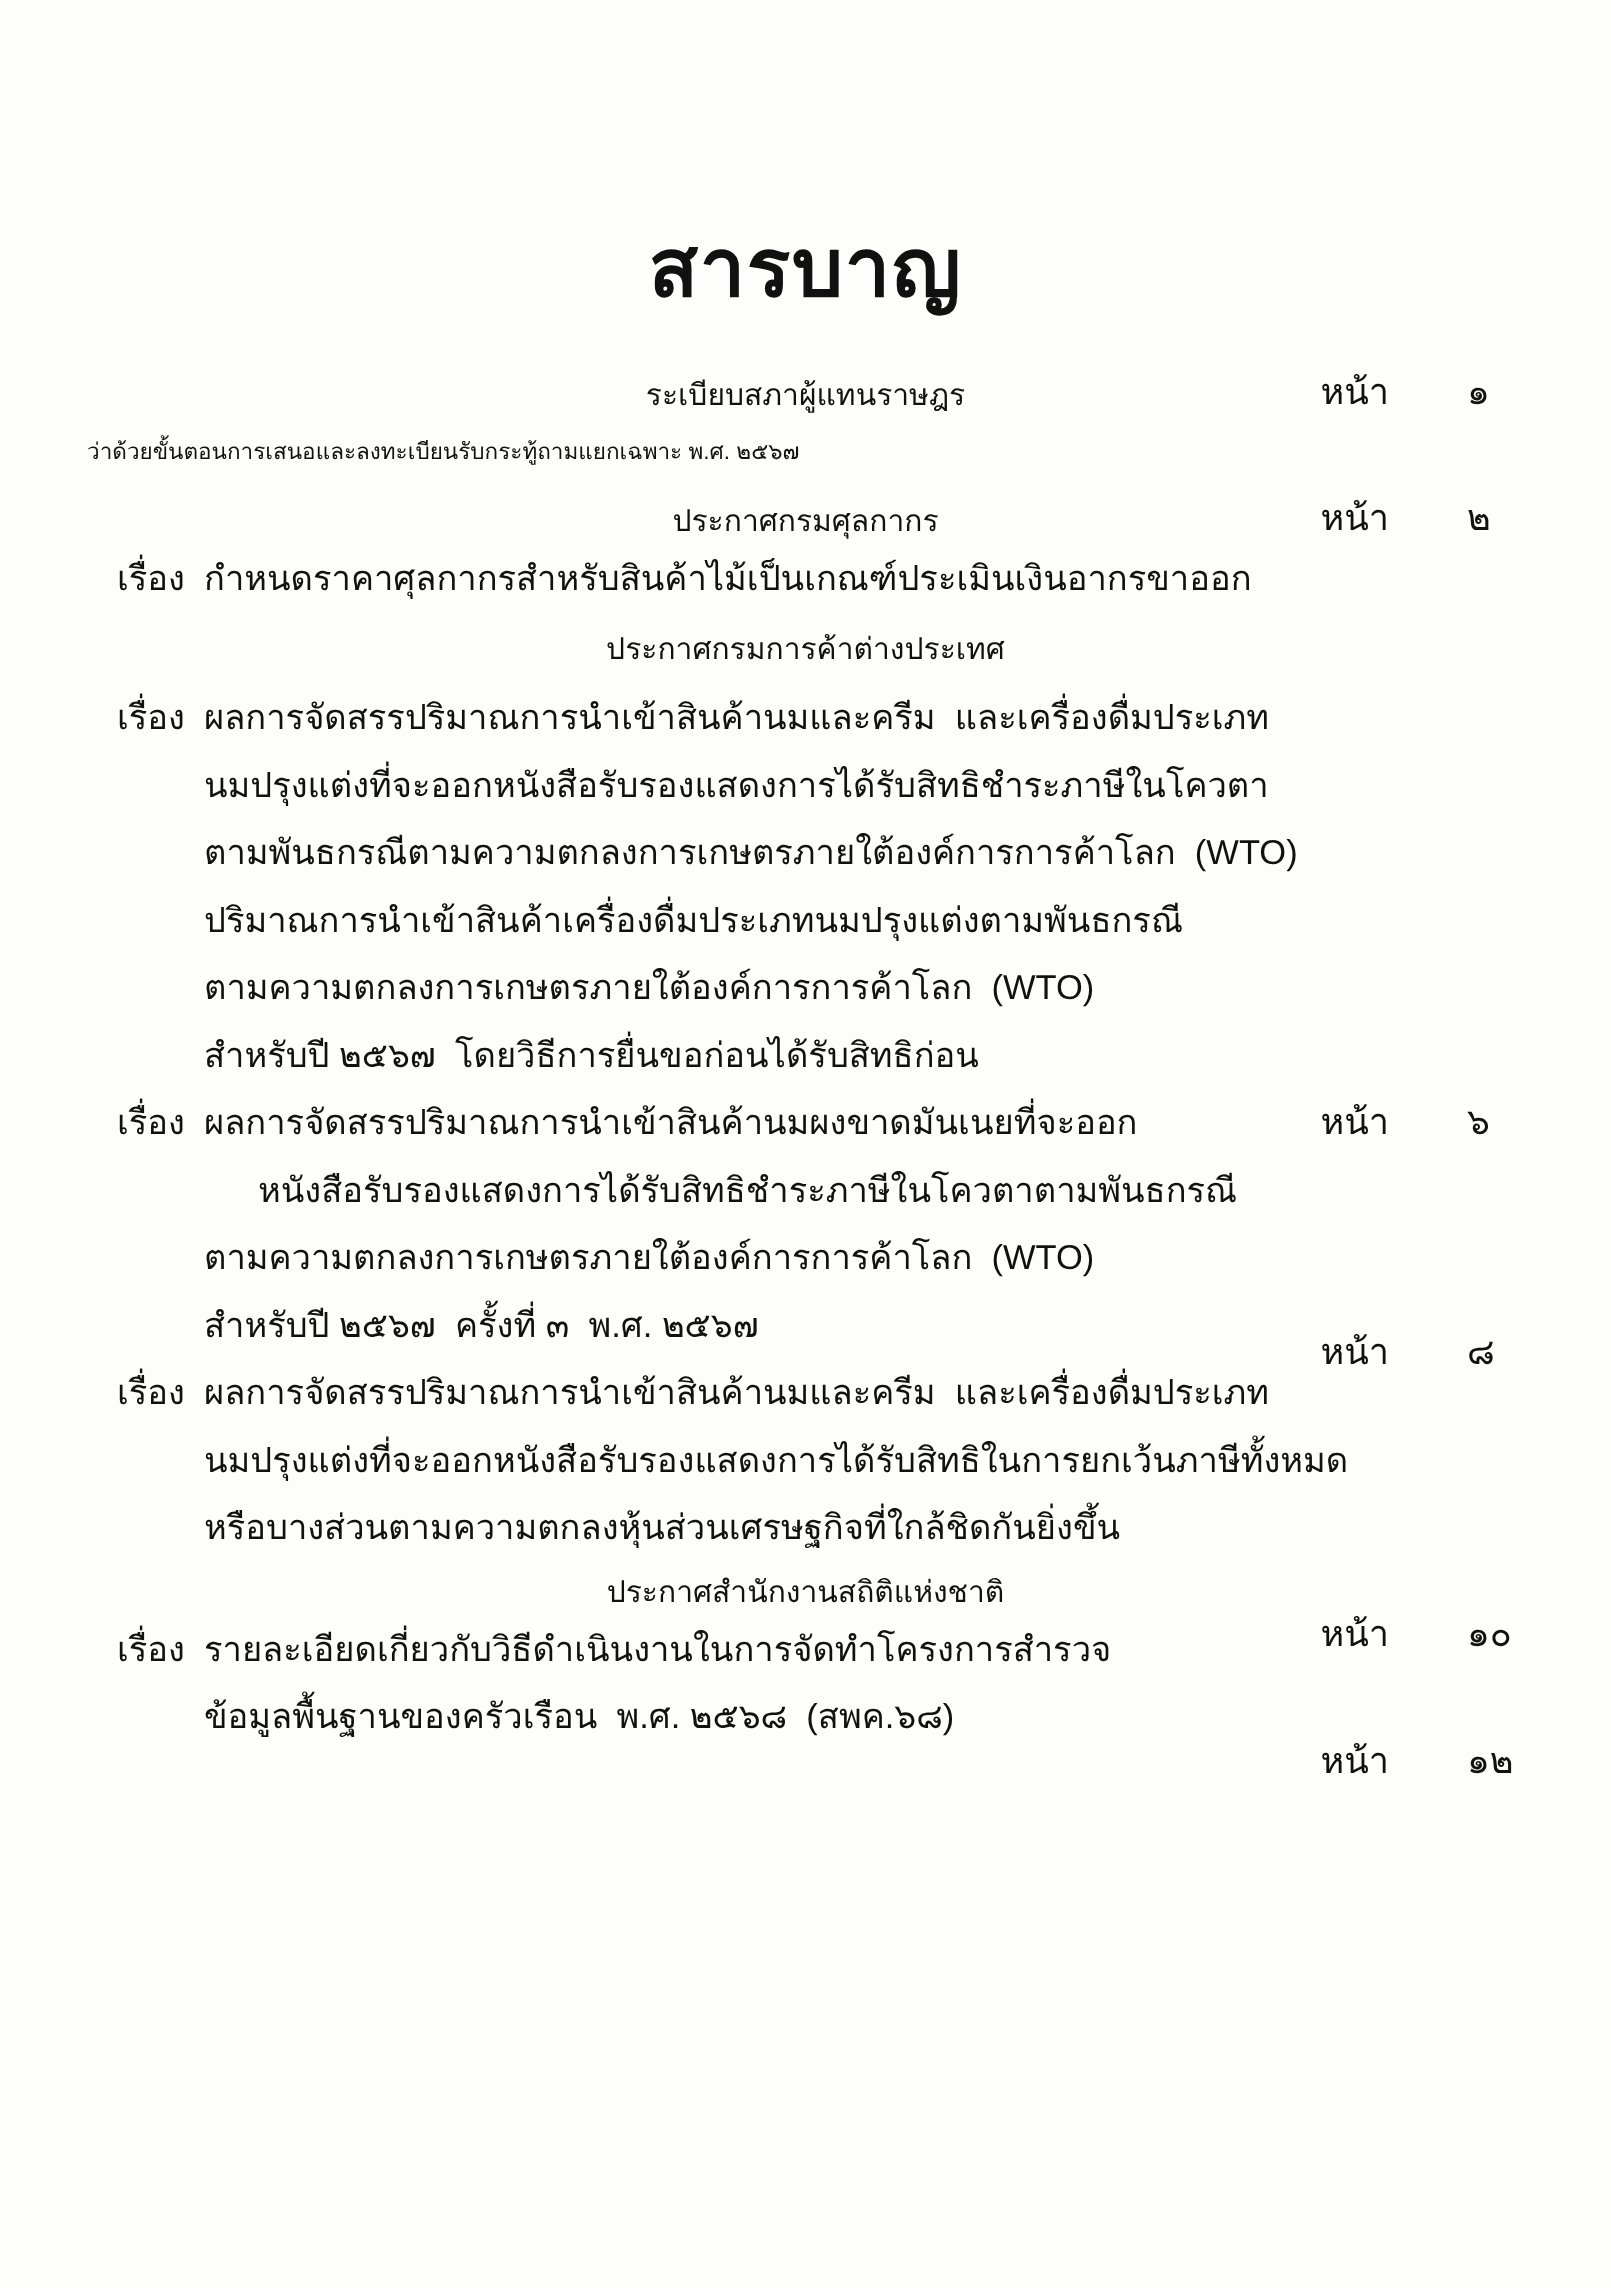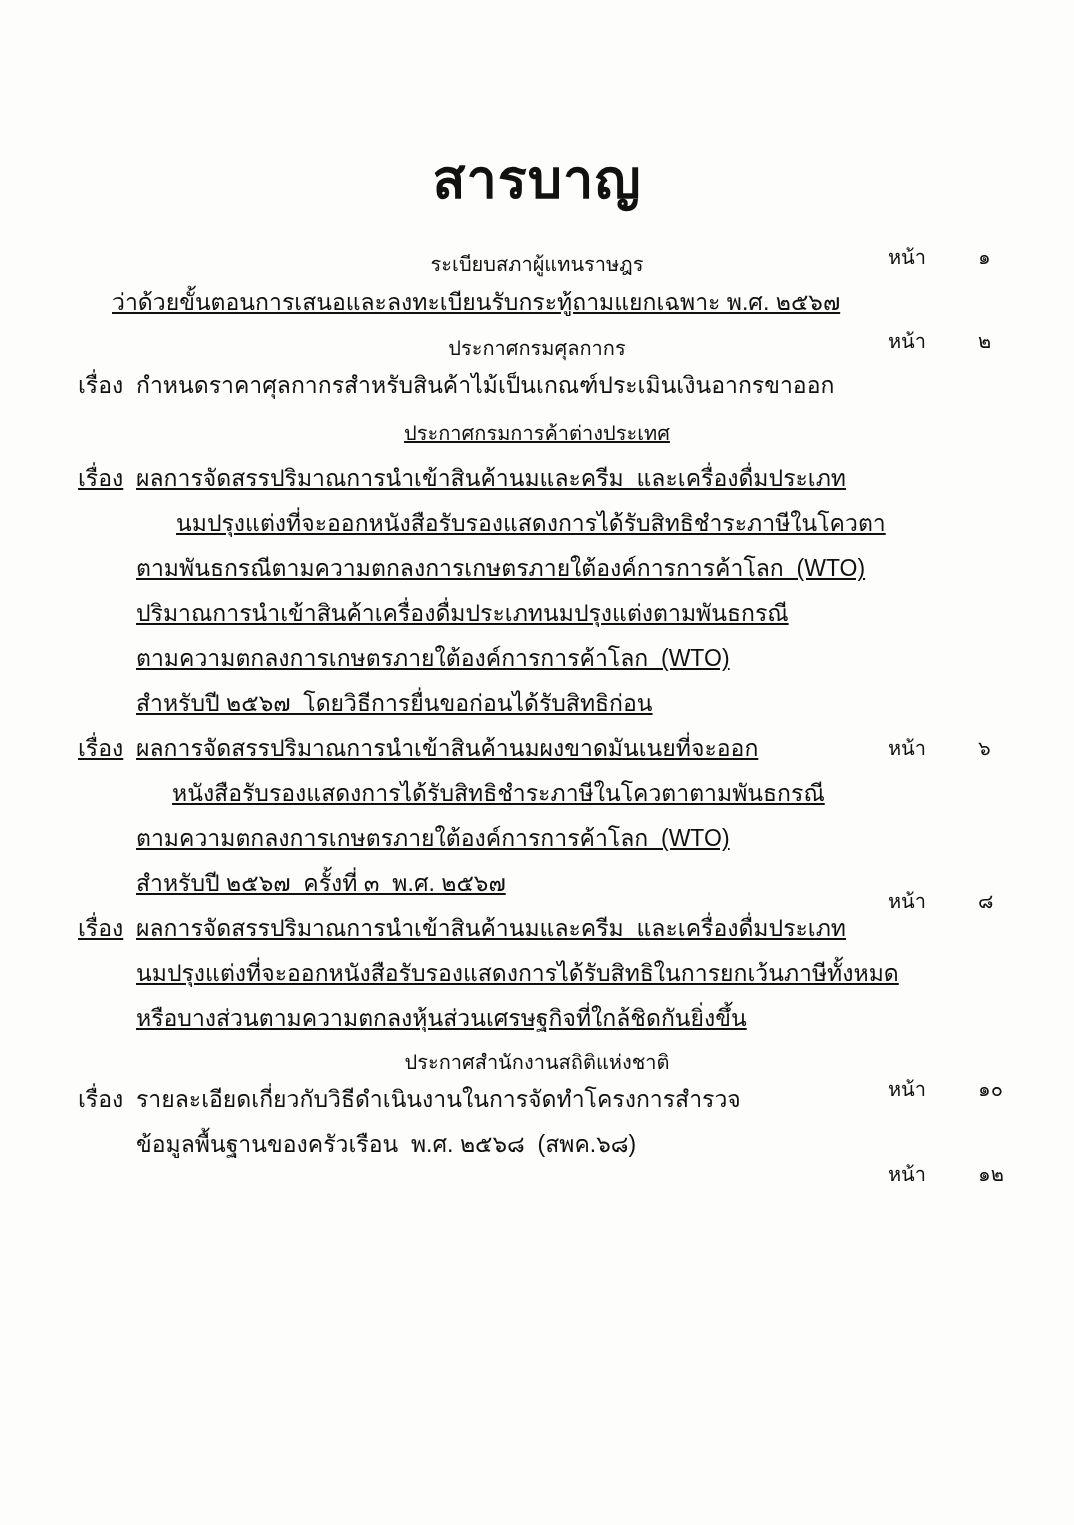--- a/index.html
+++ b/index.html
@@ -57,42 +57,41 @@
   }
   .line .txt {
     flex: 1 1 auto;
   }
   .line.indent .txt {
     padding-left: 58px;
   }
   .pageref {
     position: absolute;
     right: 62px;
-    font-size: 20px;
+    font-size: 24px;
     white-space: pre;
     display: flex;
     gap: 52px;
   }
   .pageref .pg-label {
     display: inline-block;
   }
   .pageref .pg-num {
     display: inline-block;
     min-width: 34px;
     text-align: left;
   }
   .block {
     position: relative;
   }
   .first-entry-line {
-    font-size: 23px;
+    font-size: 15px;
     line-height: 46px;
-    padding-left: 112px;
+    padding-left: 58px;
     padding-right: 190px;
-    text-decoration: underline;
   }
 </style>
 </head>
 <body>
 
 <div class="page">
 
   <h1 class="doc-title">สารบาญ</h1>
 
   <div class="block" style="margin-top:40px;">
@@ -113,29 +112,29 @@
         <span class="lead">เรื่อง</span>
         <span class="txt">กำหนดราคาศุลกากรสำหรับสินค้าไม้เป็นเกณฑ์ประเมินเงินอากรขาออก</span>
       </div>
       <div class="pageref" style="top:-38px;">
         <span class="pg-label">หน้า</span>
         <span class="pg-num">๒</span>
       </div>
     </div>
   </div>
 
-  <div class="block" style="margin-top:10px;text-decoration:underline;">
+  <div class="block" style="margin-top:10px;">
     <div class="section-head">ประกาศกรมการค้าต่างประเทศ</div>
 
     <div class="entry" style="margin-top:8px;">
       <div class="line" style="padding-left:78px;padding-right:190px;">
         <span class="lead">เรื่อง</span>
         <span class="txt">ผลการจัดสรรปริมาณการนำเข้าสินค้านมและครีม  และเครื่องดื่มประเภท</span>
       </div>
-      <div class="line indent" style="padding-left:118px;padding-right:190px;align-items:flex-end;">
+      <div class="line indent" style="padding-left:78px;padding-right:190px;align-items:flex-end;">
         <span class="txt">นมปรุงแต่งที่จะออกหนังสือรับรองแสดงการได้รับสิทธิชำระภาษีในโควตา</span>
       </div>
       <div class="line indent" style="padding-left:78px;padding-right:112px;">
         <span class="txt">ตามพันธกรณีตามความตกลงการเกษตรภายใต้องค์การการค้าโลก  (WTO)</span>
       </div>
       <div class="line indent" style="padding-left:78px;padding-right:190px;">
         <span class="txt">ปริมาณการนำเข้าสินค้าเครื่องดื่มประเภทนมปรุงแต่งตามพันธกรณี</span>
       </div>
       <div class="line indent" style="padding-left:78px;padding-right:190px;">
         <span class="txt">ตามความตกลงการเกษตรภายใต้องค์การการค้าโลก  (WTO)</span>

